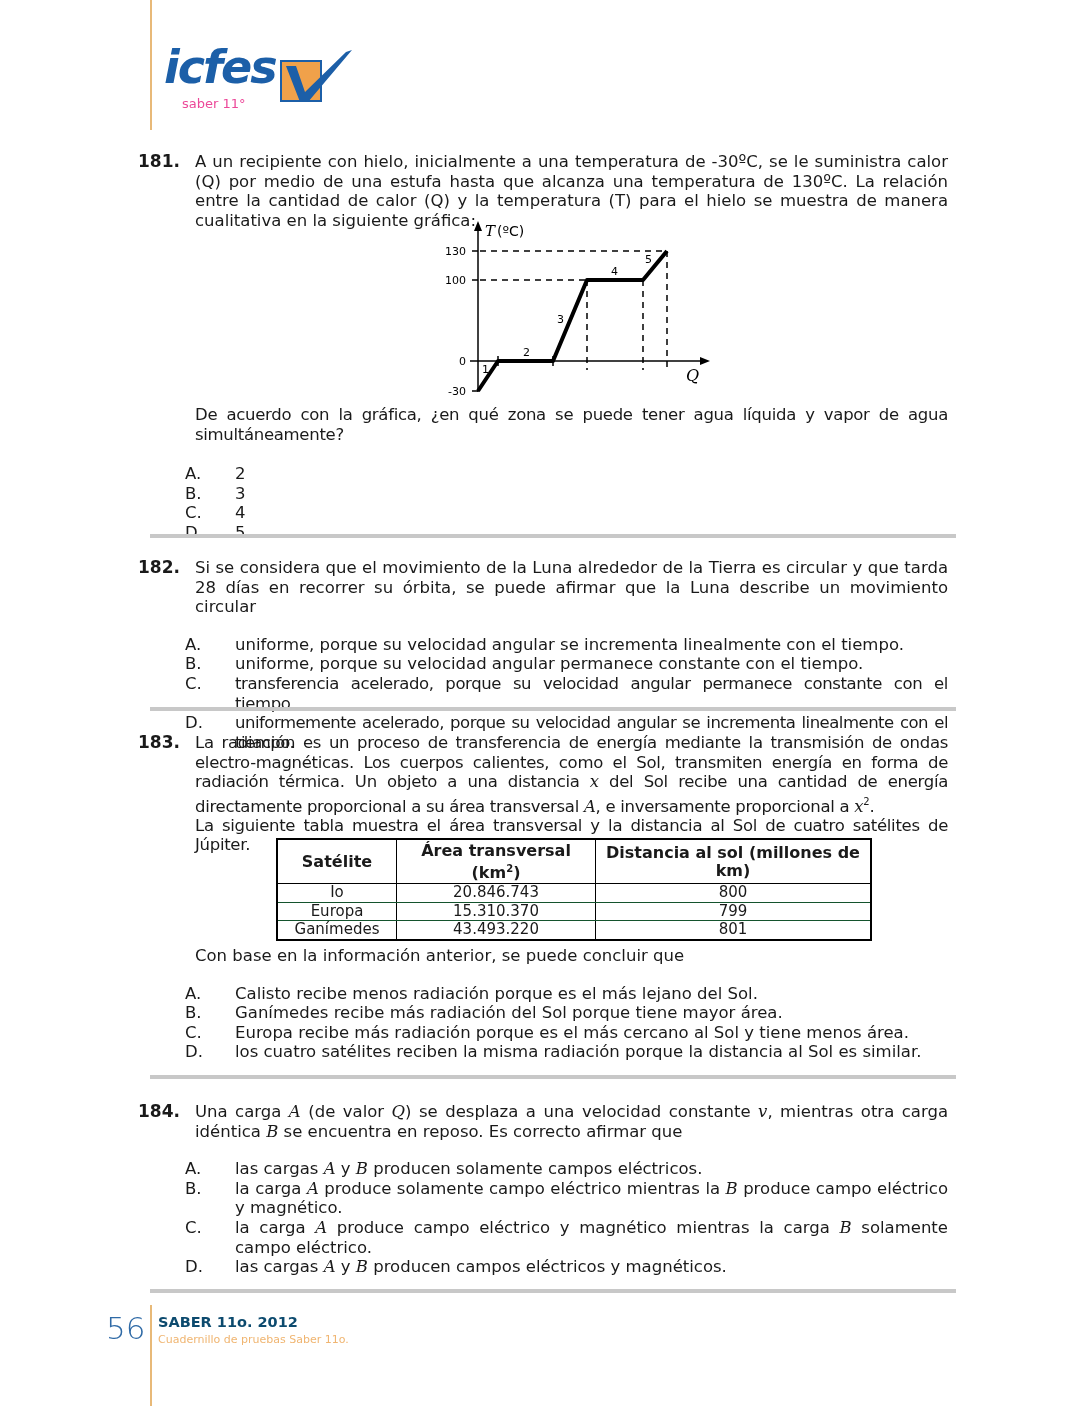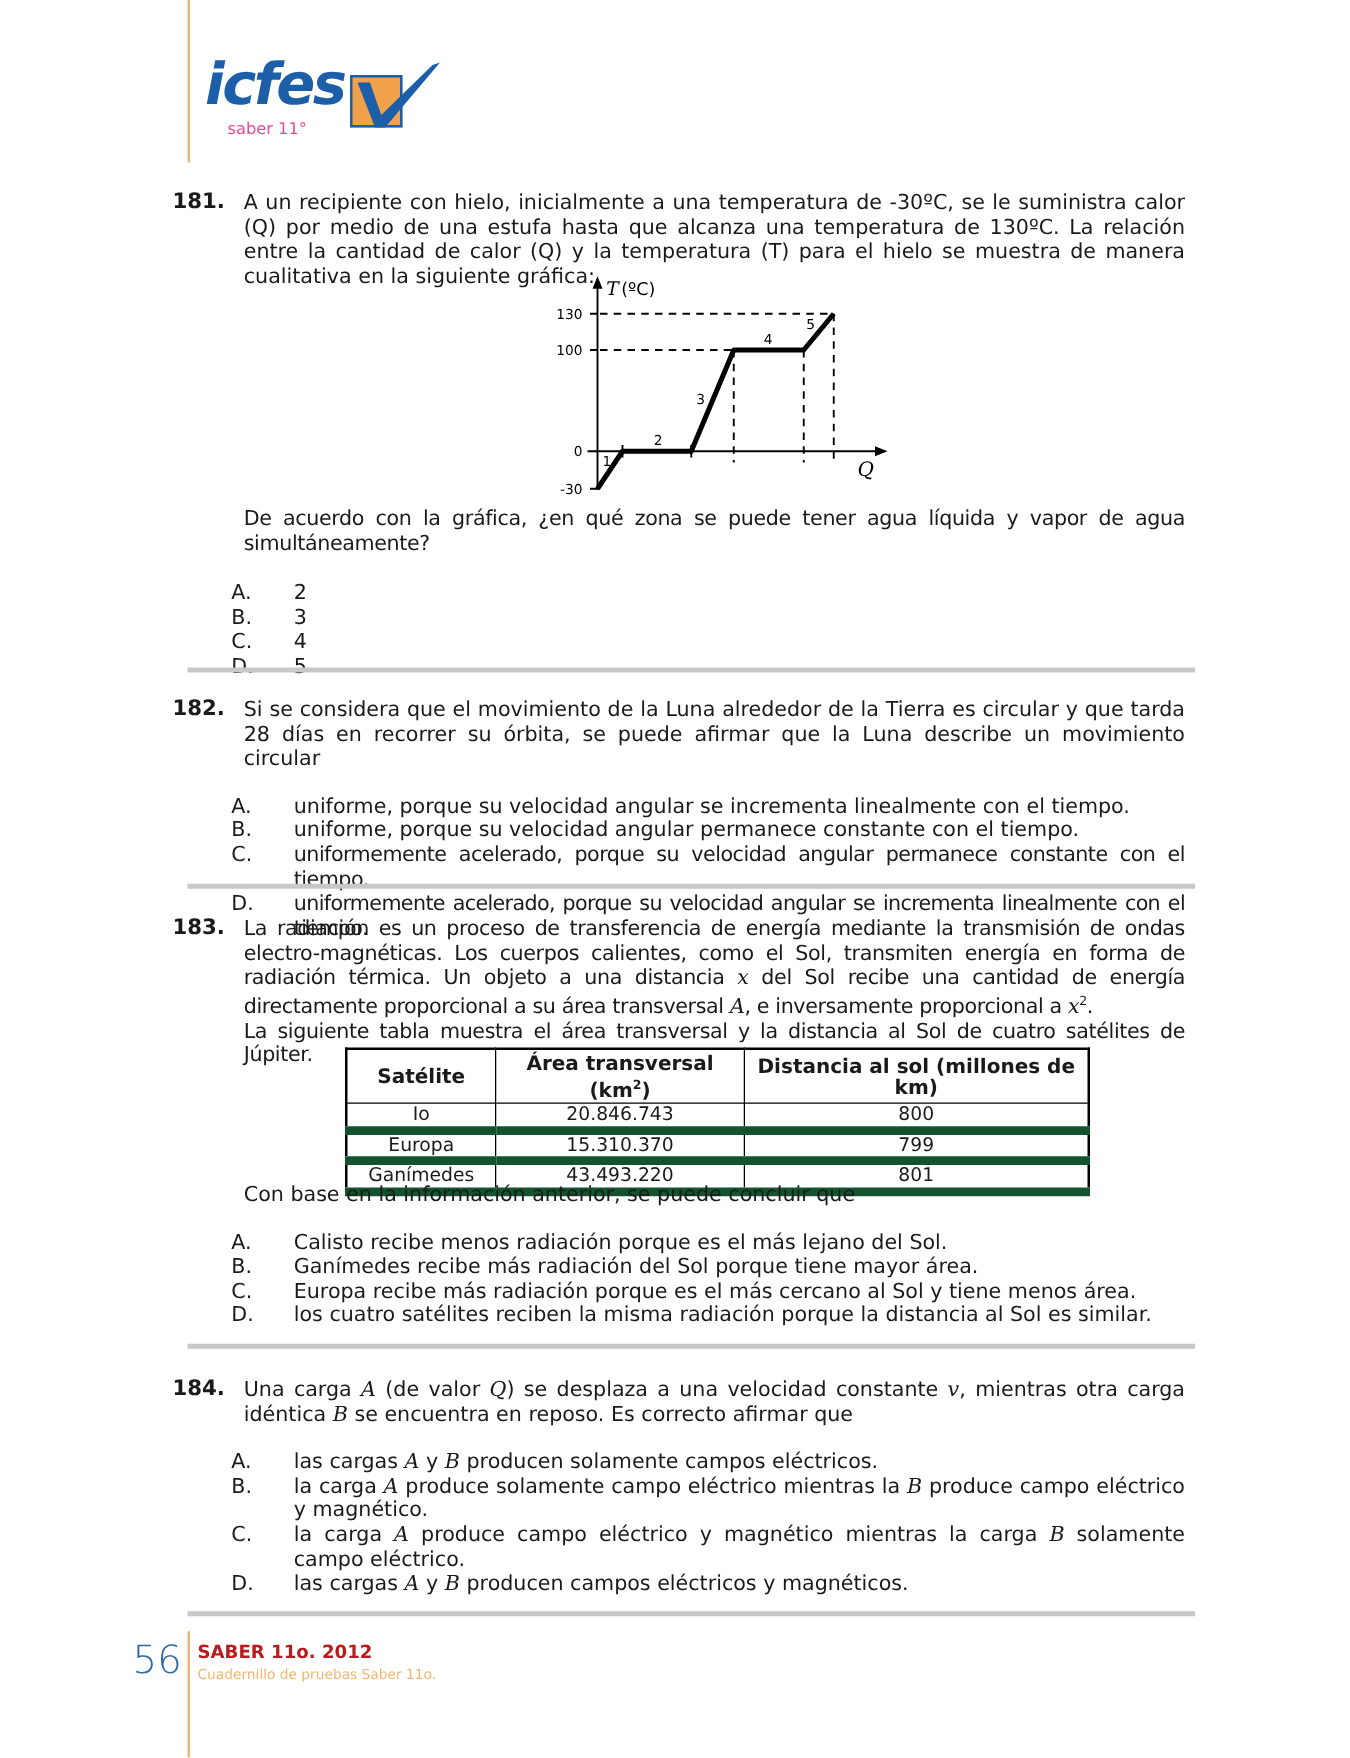--- a/index.html
+++ b/index.html
@@ -22,25 +22,25 @@
   .opts { margin-left:47px; margin-top:18px; }
   .opt { display:flex; }
   .opt .l { width:50px; flex:none; }
   .opt .t { flex:1; text-align:justify; }
   .rule { position:absolute; left:150px; width:806px; height:4px; background:#c8c8c8; }
   i.m { font-family:"DejaVu Serif", serif; font-style:italic; }
 
   table.sat { border-collapse:collapse; font-size:15px; line-height:17.5px;padding-left:46px; }
   table.sat th, table.sat td { border:1px solid #000; padding:0 6px; text-align:center; }
   table.sat th { font-weight:bold; font-size:16px; padding:2px 6px; }
-  table.sat tbody td { border-top:1px solid #000; border-bottom:7px solid #14532d; }
+  table.sat tbody td { border-top:1px solid #000; border-bottom:1px solid #14532d; }
   table.sat { border:2px solid #000; }
 
   .footer-num { position:absolute; left:106px; top:1310px; font-size:31px; color:#2f6aa6; font-weight:300; }
-  .footer-title { position:absolute; left:158px; top:1314px; font-size:14.5px; font-weight:bold; color:#b91c1c; }
+  .footer-title { position:absolute; left:158px; top:1314px; font-size:14.5px; font-weight:bold; color:#0c4a6e; }
   .footer-sub { position:absolute; left:158px; top:1333px; font-size:11px; color:#f0b571; }
 </style>
 </head>
 <body>
 
 <div class="vline top"></div>
 <div class="vline bottom"></div>
 
 <div class="logo">
   <span class="logo-text">icfes</span>
@@ -127,21 +127,21 @@
     <div class="opt">
         <span class="l">A.</span>
         <span class="t">uniforme, porque su velocidad angular se incrementa linealmente con el tiempo.</span>
       </div>
     <div class="opt">
         <span class="l">B.</span>
         <span class="t">uniforme, porque su velocidad angular permanece constante con el tiempo.</span>
       </div>
     <div class="opt">
         <span class="l">C.</span>
-        <span class="t" style="letter-spacing:-0.4px">uniformemente acelerado, porque su velocidad angular permanece constante con el tiempo.</span>
+        <span class="t" style="letter-spacing:-0.4px">transferencia acelerado, porque su velocidad angular permanece constante con el tiempo.</span>
       </div>
     <div class="opt">
         <span class="l">D.</span>
         <span class="t" style="letter-spacing:-0.5px">uniformemente acelerado, porque su velocidad angular se incrementa linealmente con el tiempo.</span>
       </div>
   </div>
 </div>
 <div class="rule" style="top:707px;"></div>
 
 <div class="q" style="top:733px;">

